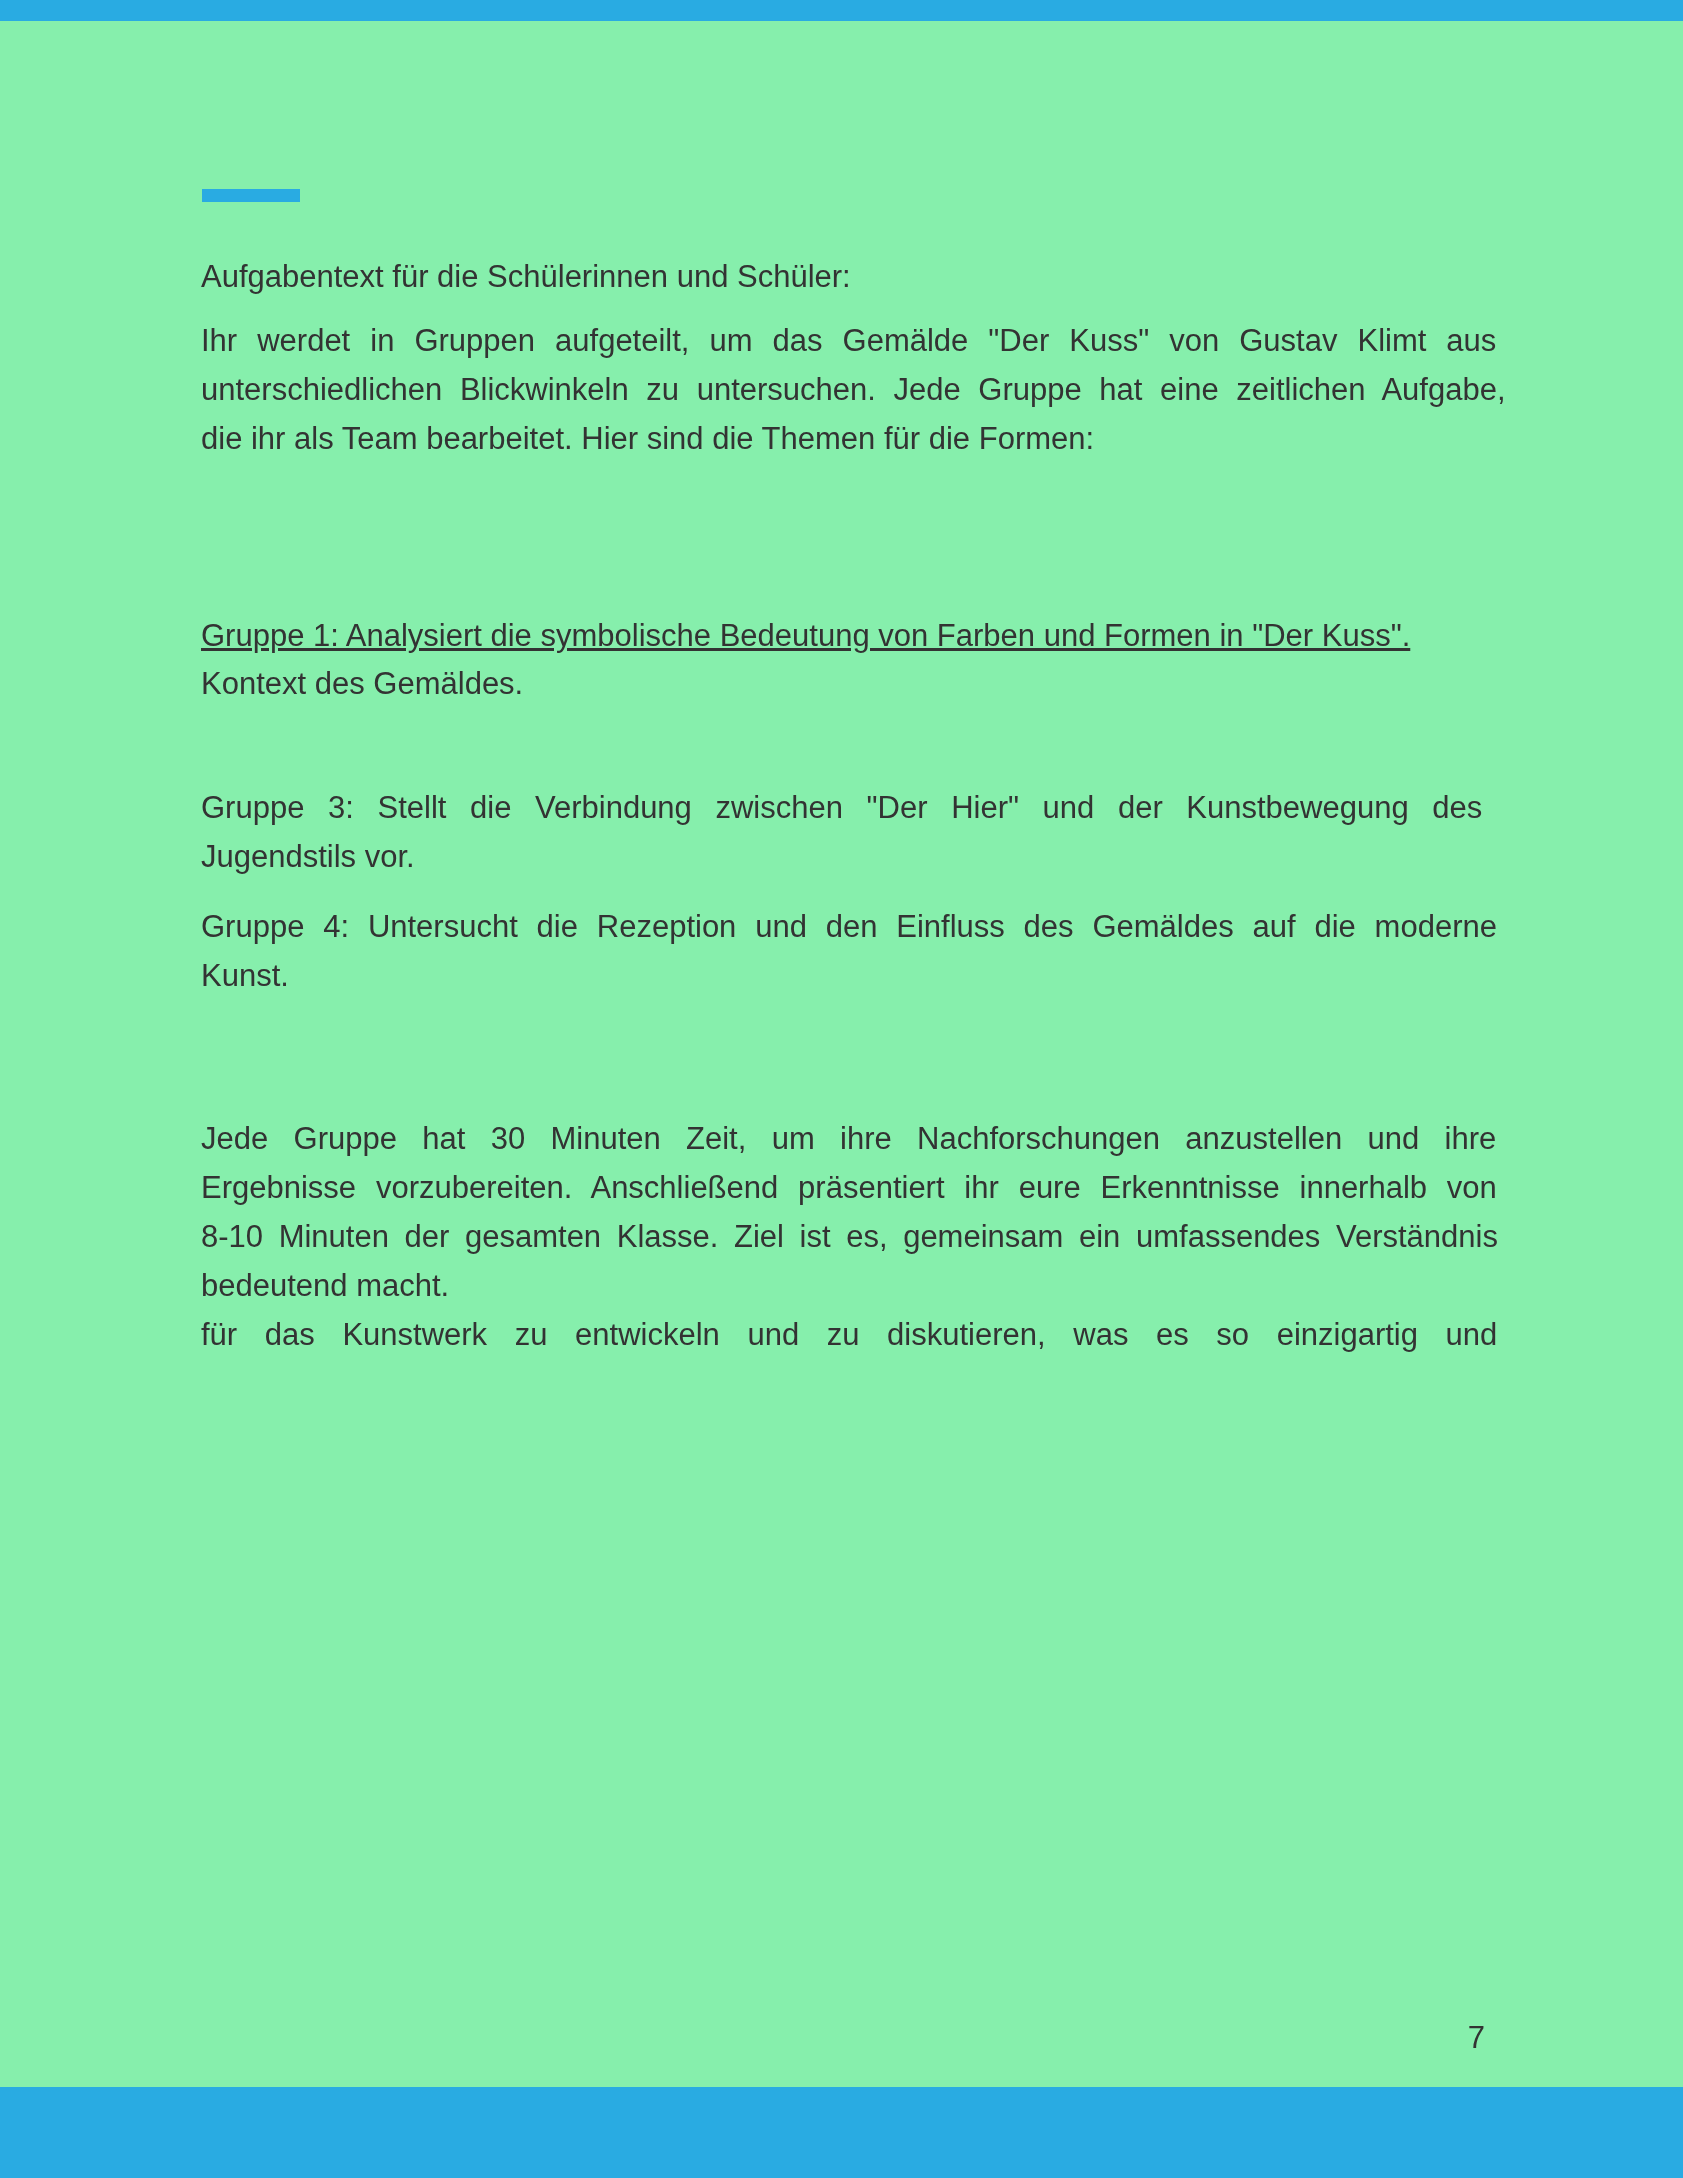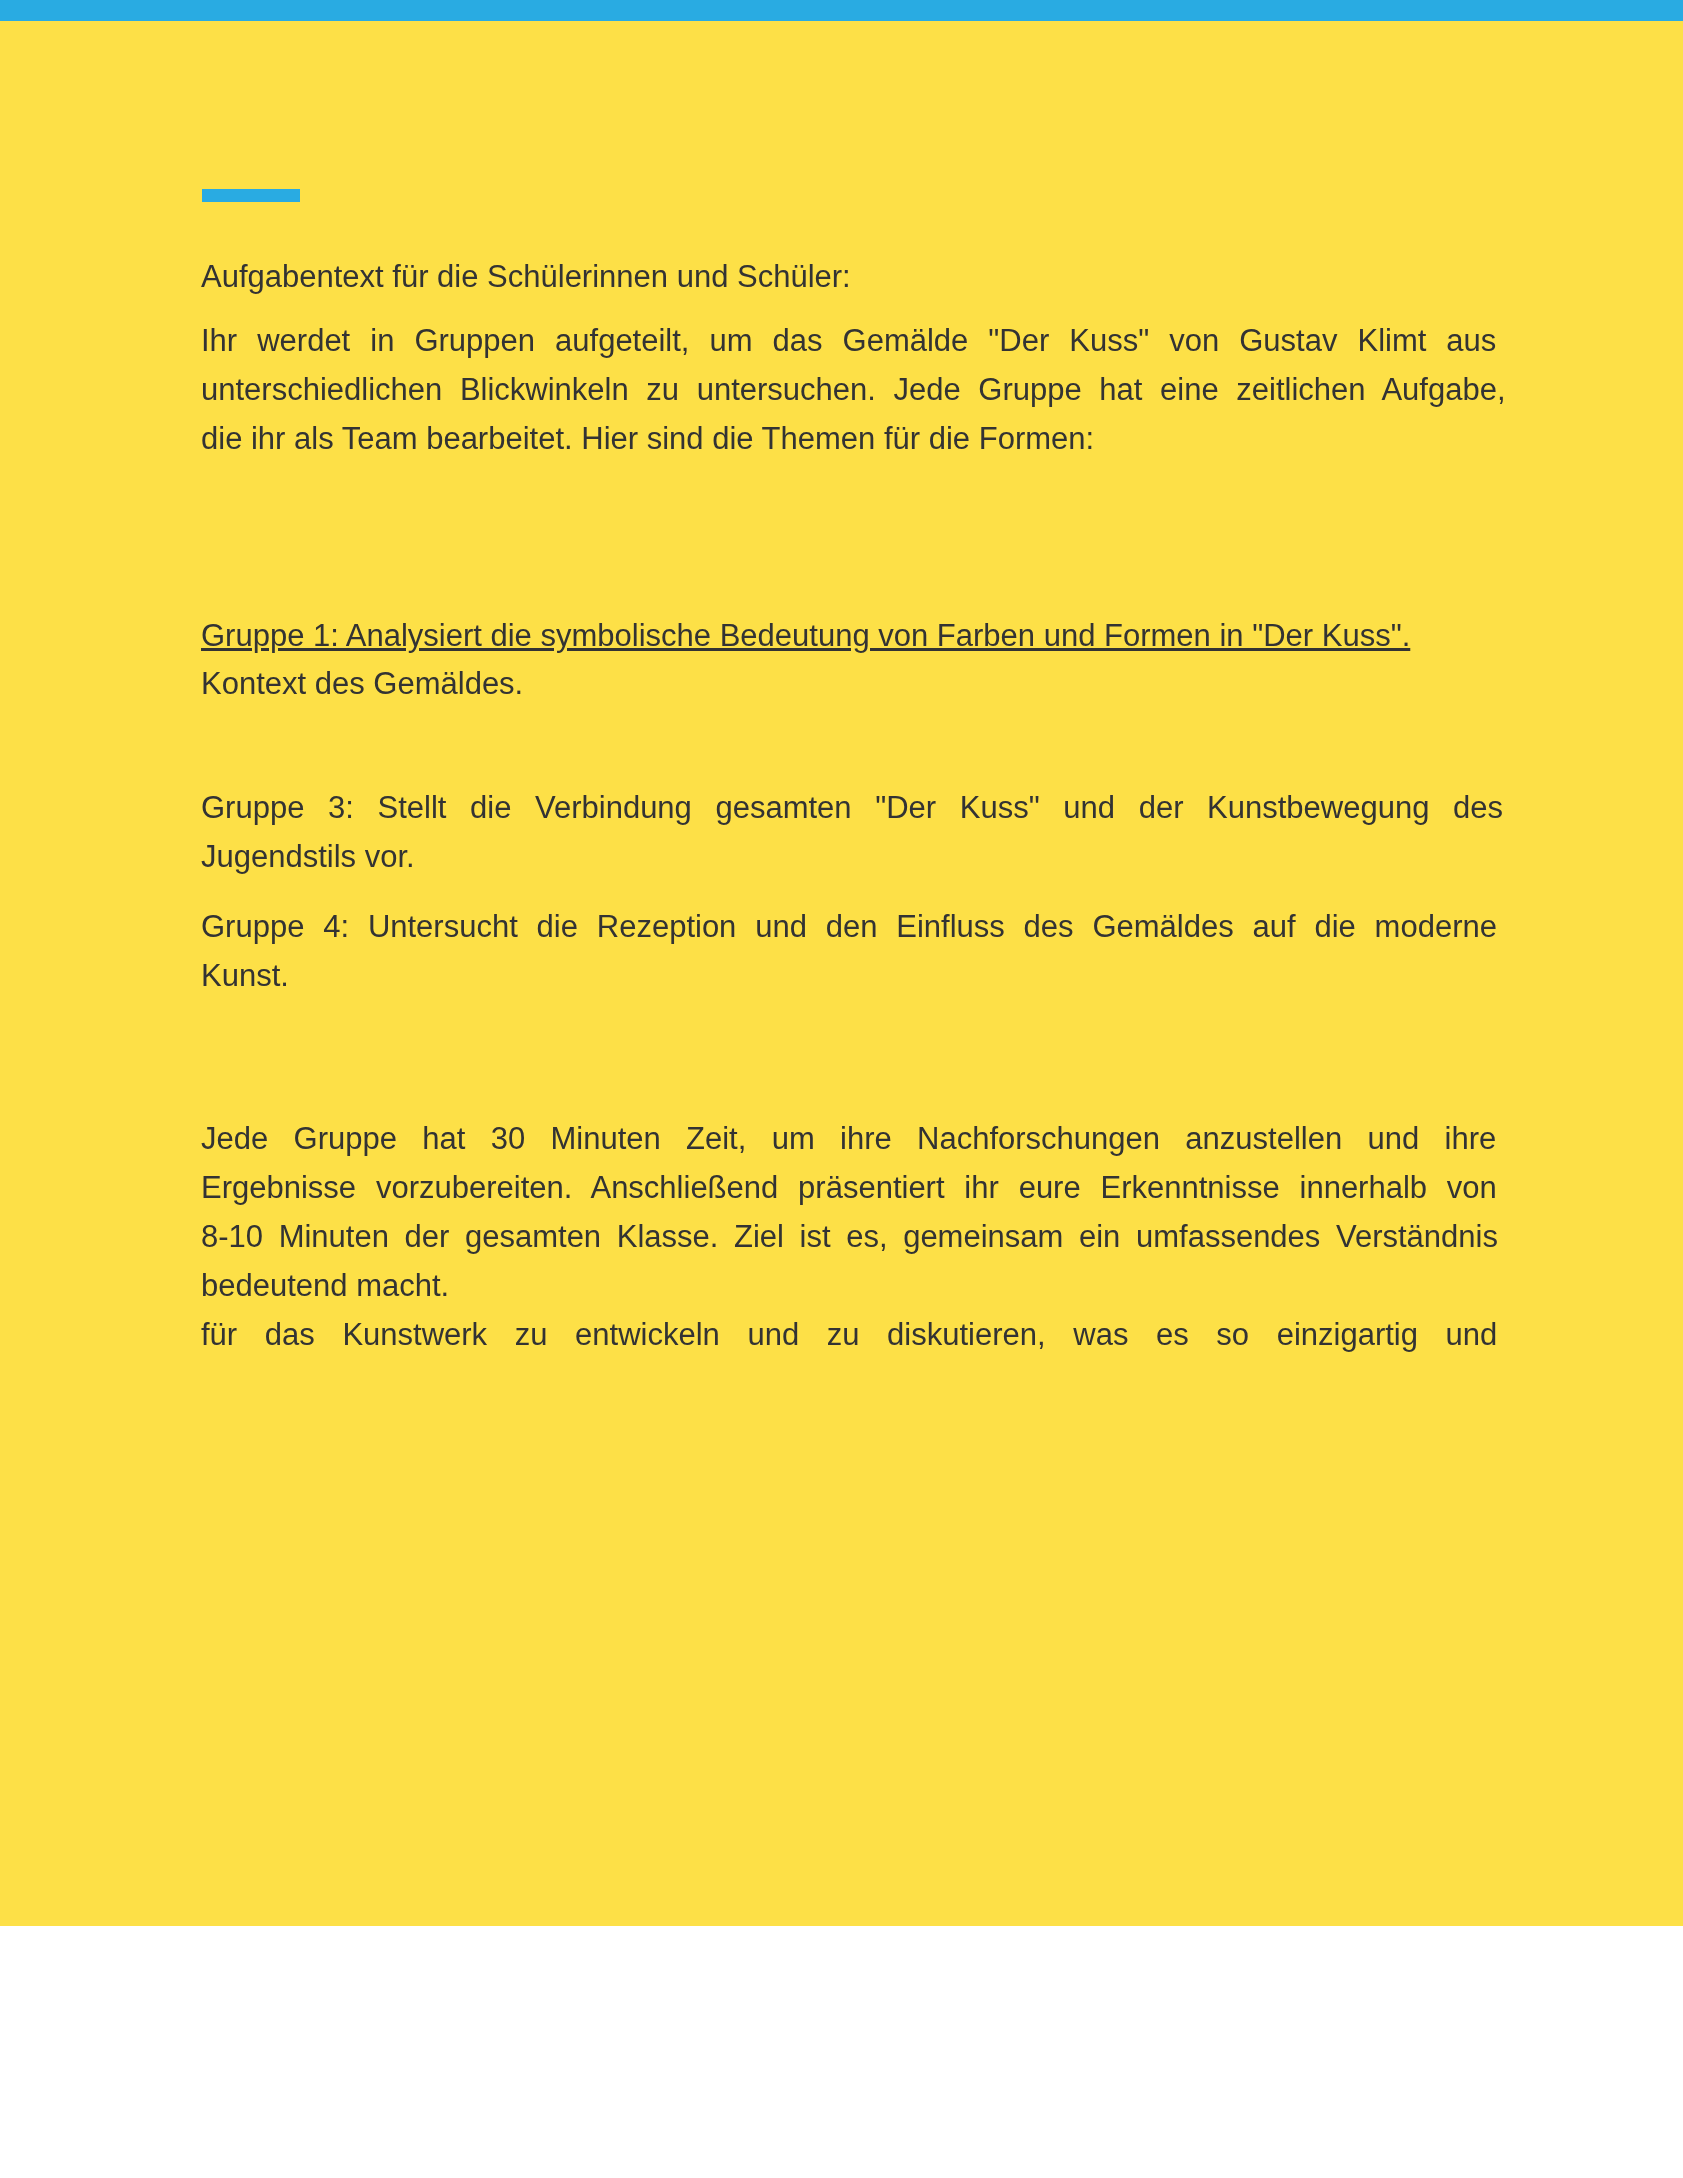--- a/index.html
+++ b/index.html
@@ -1,21 +1,21 @@
 <!DOCTYPE html>
 <html lang="de"><head>
 <meta charset="utf-8">
 <style>
   * { margin: 0; padding: 0; box-sizing: border-box; }
   html, body { background: #ffffff; }
   .page {
     position: relative;
     width: 1683px;
-    height: 1926px;
-    background: #fde047;
+    height: 2178px;
+    background: #86efac;
     overflow: hidden;
     font-family: "Liberation Sans", "DejaVu Sans", sans-serif;
     color: #333333;
   }
   .top-bar {
     position: absolute;
     left: 0; top: 0;
     width: 100%; height: 21px;
     background: #29ABE2;
   }
@@ -85,21 +85,21 @@
 
   <div class="textblock para-group-1">
     <div class="line"><span>Gruppe 1: Analysiert die symbolische Bedeutung von Farben und Formen in "Der Kuss".</span></div>
   </div>
 
   <div class="textblock para-group-2">
     <div class="line"><span>Kontext des Gemäldes.</span></div>
   </div>
 
   <div class="textblock para-group-3">
-    <div class="line"><span style="word-spacing: 15px;">Gruppe 3: Stellt die Verbindung gesamten "Der Kuss" und der Kunstbewegung des</span></div>
+    <div class="line"><span style="word-spacing: 15px;">Gruppe 3: Stellt die Verbindung zwischen "Der Hier" und der Kunstbewegung des</span></div>
     <div class="line"><span>Jugendstils vor.</span></div>
   </div>
 
   <div class="textblock para-group-4">
     <div class="line"><span style="word-spacing: 10.2px;">Gruppe 4: Untersucht die Rezeption und den Einfluss des Gemäldes auf die moderne</span></div>
     <div class="line"><span>Kunst.</span></div>
   </div>
 
   <div class="textblock para-closing">
     <div class="line"><span style="word-spacing: 16.7px; text-align: right;">Jede Gruppe hat 30 Minuten Zeit, um ihre Nachforschungen anzustellen und ihre</span></div>

